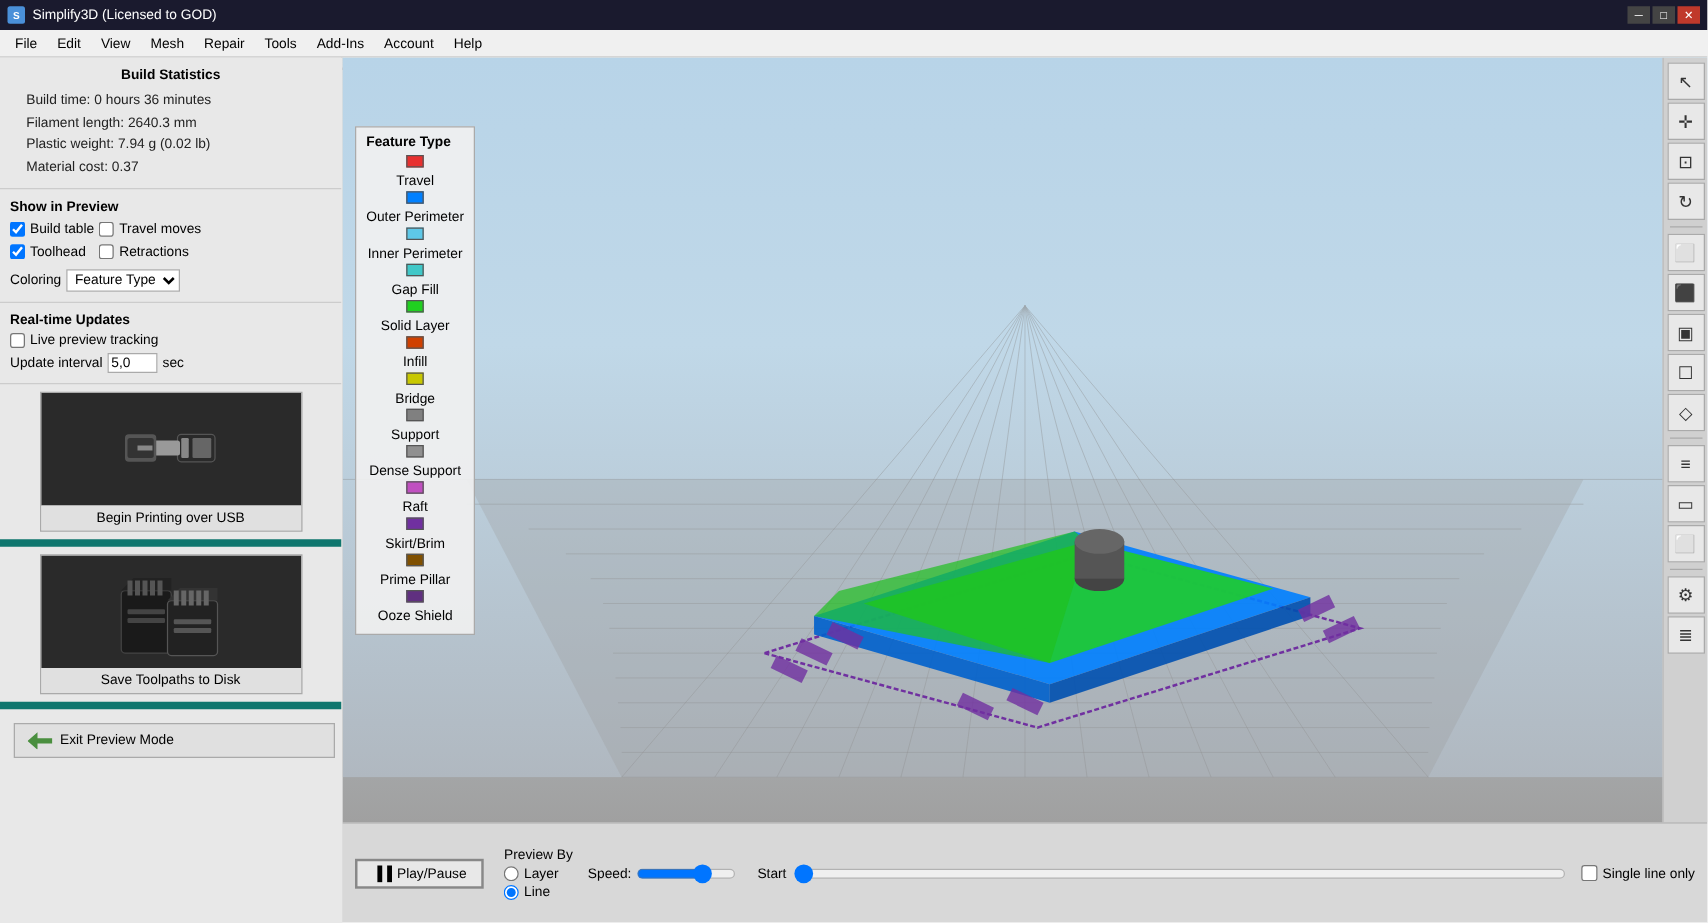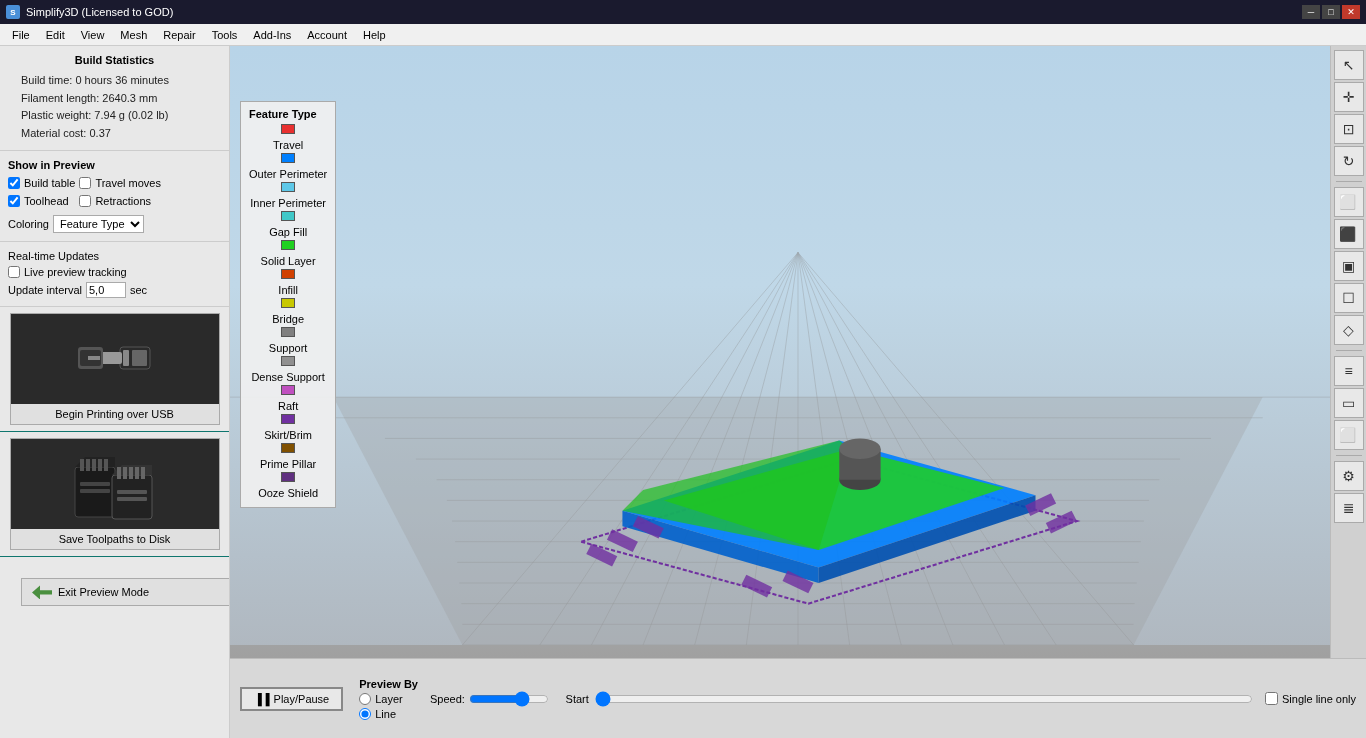--- a/index.html
+++ b/index.html
@@ -34,21 +34,21 @@
     .menu-item { padding: 2px 8px; cursor: pointer; font-size: 11px; color: #000; }
 
     
     #main-layout {
       display: flex;
       height: calc(738px - 46px);
     }
 
     
     #left-panel {
-      width: 230px;
+      width: 274px;
       background: #e8e8e8;
       border-right: 1px solid #ccc;
       display: flex;
       flex-direction: column;
       overflow-y: auto;
       flex-shrink: 0;
     }
 
     .panel-section {
       padding: 8px;
@@ -66,29 +66,29 @@
     .stat-text { font-size: 11px; color: #222; line-height: 1.6; padding-left: 13px; }
 
     .show-preview-title { font-weight: bold; font-size: 11px; margin-bottom: 4px; }
 
     .checkbox-row { display: flex; align-items: center; gap: 4px; margin: 2px 0; font-size: 11px; }
     .checkbox-row input[type=checkbox] { width: 12px; height: 12px; }
 
     .coloring-row { display: flex; align-items: center; gap: 4px; margin-top: 6px; font-size: 11px; }
     .coloring-select { font-size: 11px; padding: 1px 2px; border: 1px solid #aaa; background: #fff; }
 
-    .realtime-title { font-weight: normal; font-size: 11px; margin-bottom: 4px; }
+    .realtime-title { font-weight: bold; font-size: 11px; margin-bottom: 4px; }
 
     .update-interval-row { display: flex; align-items: center; gap: 4px; margin-top: 4px; font-size: 11px; }
     .number-input { width: 40px; font-size: 11px; border: 1px solid #aaa; padding: 1px 2px; }
 
     
     .print-btn-section {
       padding: 6px 8px;
-      border-bottom: 1px solid #0f766e;
+      border-bottom: 6px solid #0f766e;
       display: flex;
       flex-direction: column;
       align-items: center;
       gap: 4px;
     }
 
     .print-btn {
       width: 210px;
       background: #e0e0e0;
       border: 1px solid #aaa;
@@ -114,21 +114,21 @@
       font-size: 11px;
       padding: 4px;
       text-align: center;
       color: #000;
       background: #e0e0e0;
       width: 100%;
     }
 
     
     .exit-preview-btn {
-      margin: 21px;
+      margin: 11px;
       padding: 6px 10px;
       background: #e0e0e0;
       border: 1px solid #aaa;
       cursor: pointer;
       font-size: 11px;
       display: flex;
       align-items: center;
       gap: 6px;
       width: calc(100% - 16px);
     }
@@ -243,21 +243,21 @@
       white-space: nowrap;
     }
 
     .preview-by-section {
       display: flex;
       flex-direction: column;
       gap: 3px;
       margin-left: 4px;
     }
 
-    .preview-by-label { font-size: 11px; font-weight: bold; }
+    .preview-by-label { font-size: 11px; font-weight: normal; }
 
     .radio-row { display: flex; align-items: center; gap: 4px; font-size: 11px; }
     .radio-row input[type=radio] { width: 12px; height: 12px; }
 
     .speed-section {
       display: flex;
       align-items: center;
       gap: 4px;
       font-size: 11px;
     }

